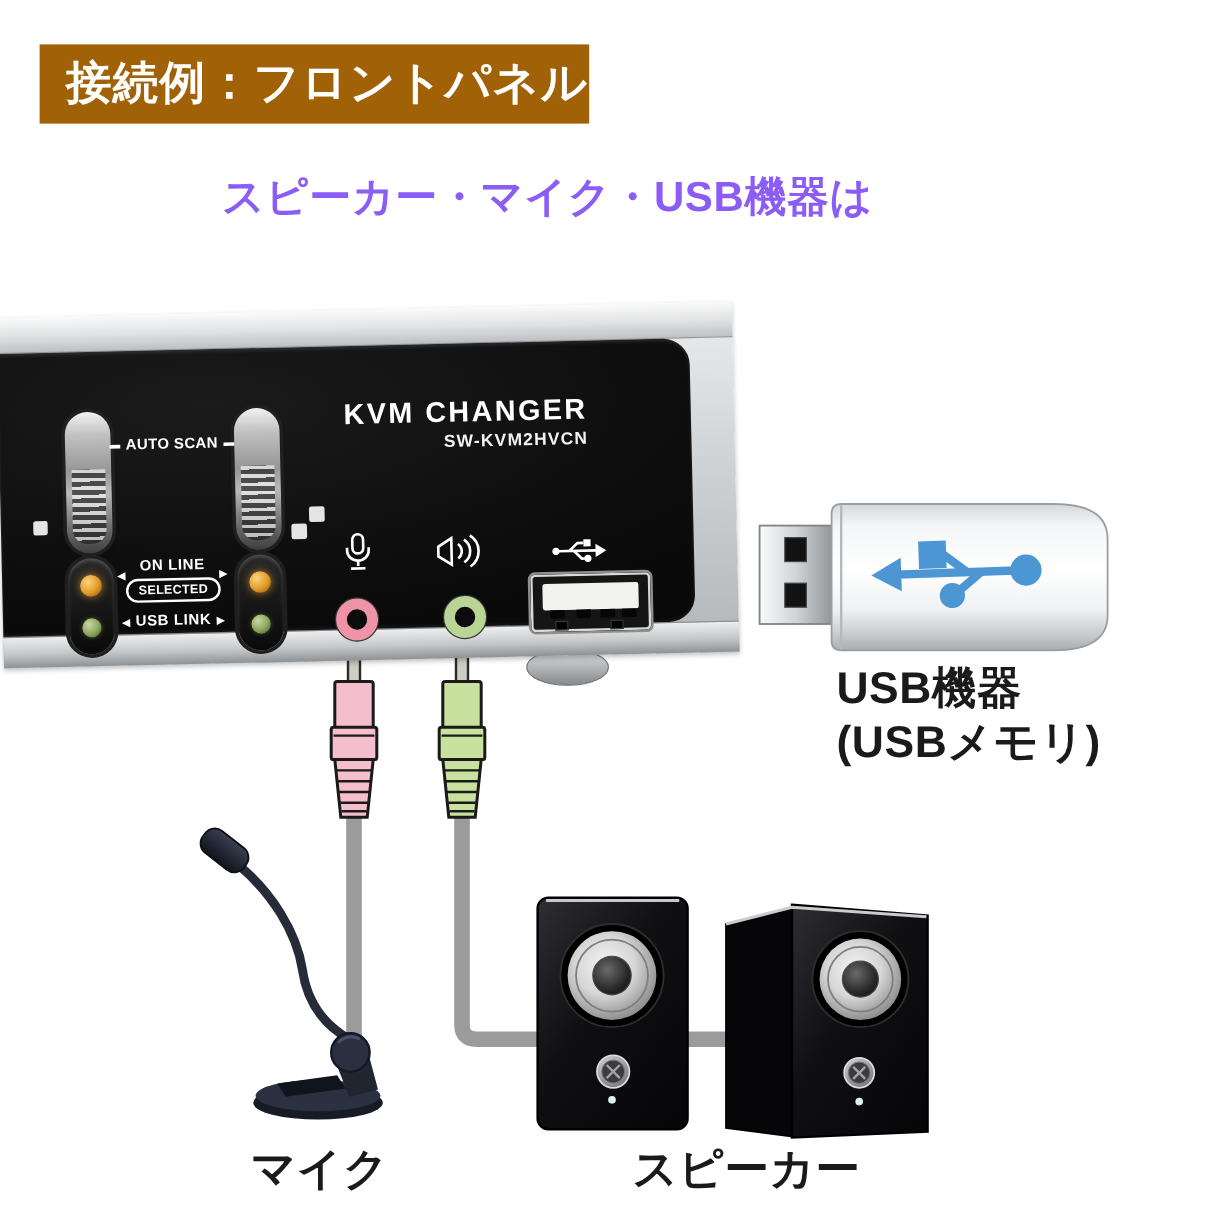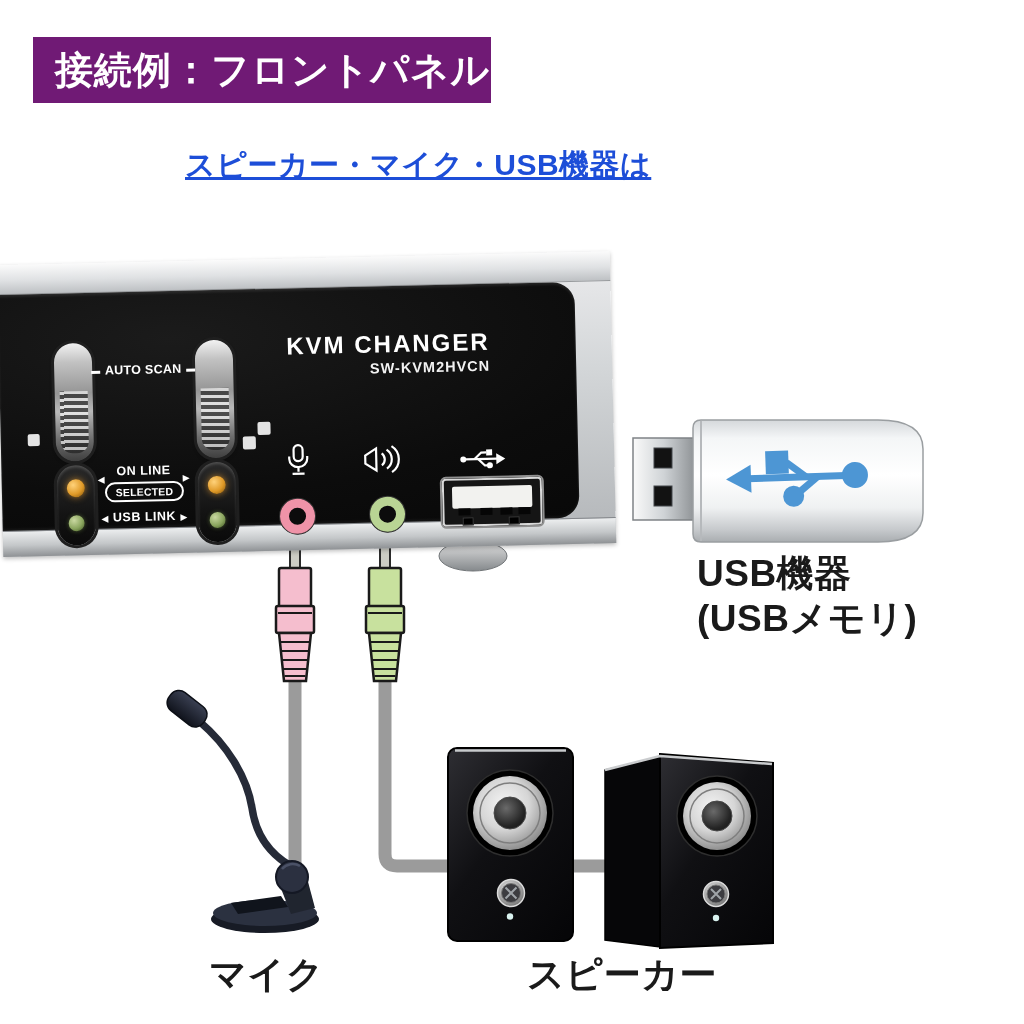--- a/index.html
+++ b/index.html
@@ -6,27 +6,27 @@
   html,body { background:#fff; }
   #canvas {
     position:relative; width:1024px; height:1024px; background:#ffffff;
     overflow:hidden; font-family:"Liberation Sans", sans-serif;
   }
   .abs { position:absolute; }
 
   
   #banner {
     left:33px; top:37px; width:458px; height:66px;
-    background:#701a75; color:#ffffff; font-weight:bold;
+    background:#a16207; color:#ffffff; font-weight:bold;
     font-size:38px; line-height:66px; padding-left:22px;
     letter-spacing:1px; white-space:nowrap;
   }
   #subtitle {
-    left:185px; top:141px; color:#1d4ed8; font-weight:bold;
-    font-size:30px; line-height:47px; white-space:nowrap; letter-spacing:0.5px;text-decoration:underline;
+    left:185px; top:141px; color:#8b5cf6; font-weight:bold;
+    font-size:35px; line-height:47px; white-space:nowrap; letter-spacing:0.5px;
   }
 
   
   #scene { left:0; top:0; width:1024px; height:1024px; z-index:1; }
 
   
   #device {
     left:0; top:258px; width:613px; height:292px; z-index:2;
     transform:rotate(-1.3deg); transform-origin:50% 50%;
     background:linear-gradient(180deg,#ececee 0%,#d3d6d8 40%,#b2b5b8 100%);

